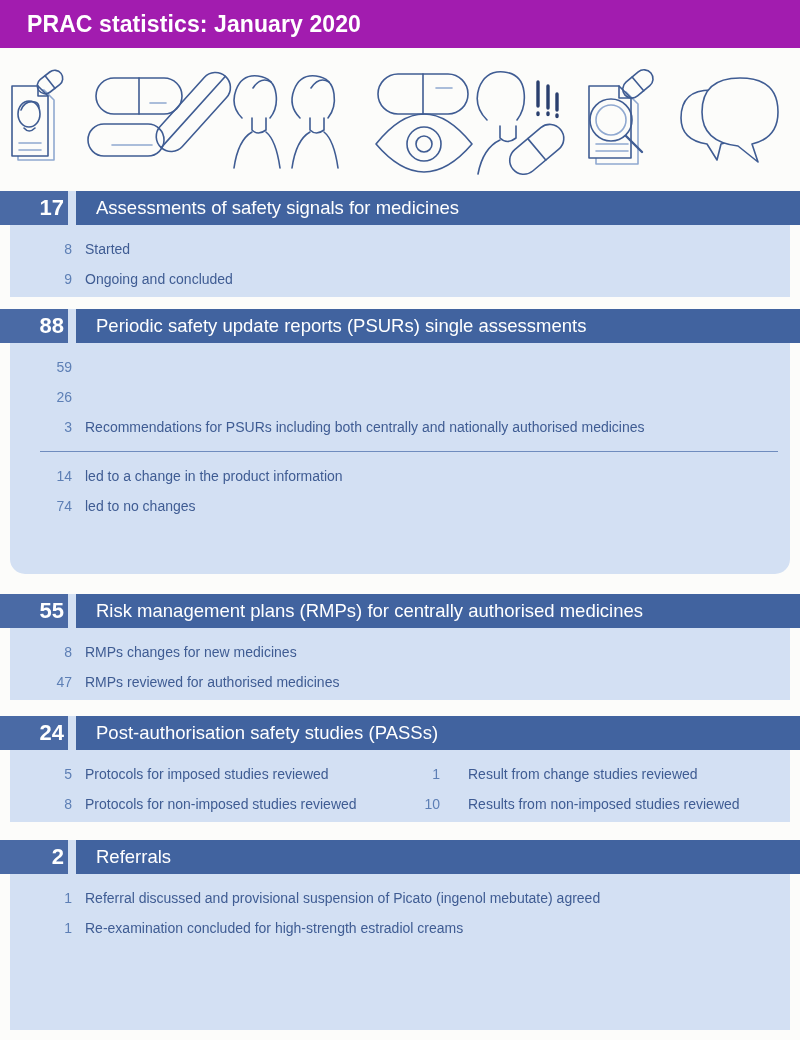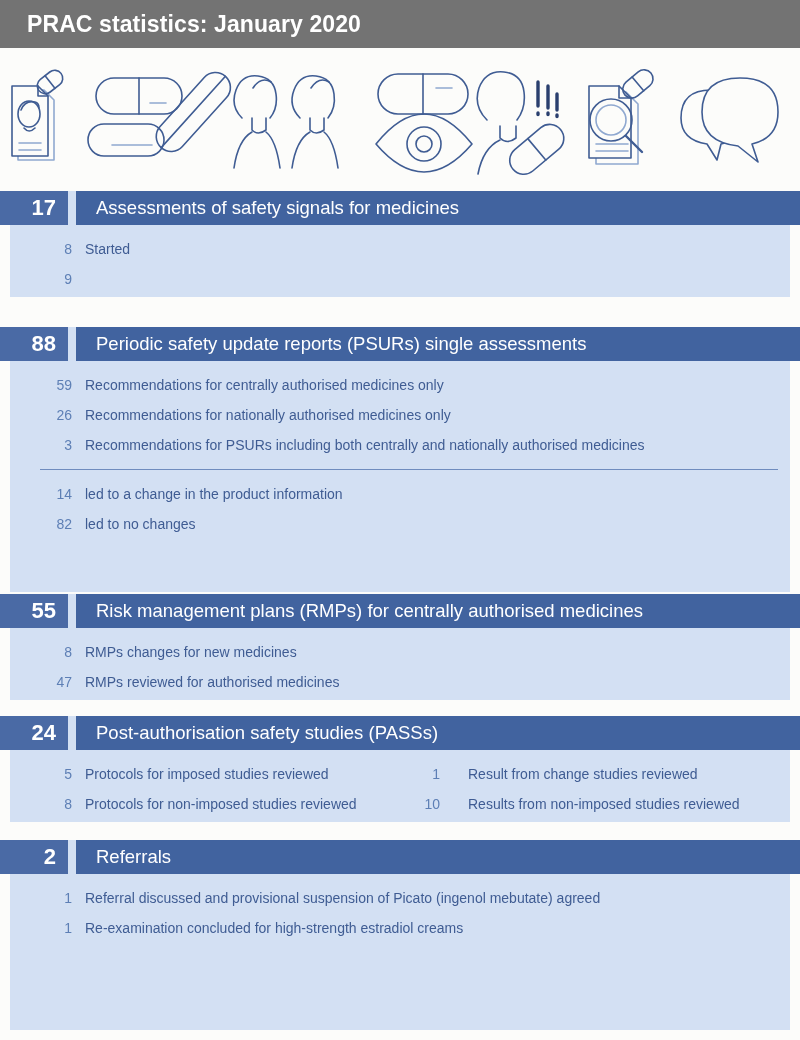--- a/index.html
+++ b/index.html
@@ -23,21 +23,21 @@
     overflow: hidden;
   }
 
   
   .header-bar {
     position: absolute;
     left: 0;
     top: 0;
     width: 800px;
     height: 48px;
-    background: #737373;
+    background: #a21caf;
   }
   .header-title {
     position: absolute;
     left: 27px;
     top: 0;
     height: 48px;
     line-height: 48px;
     font-size: 23px;
     font-weight: bold;
     color: #ffffff;
@@ -74,21 +74,21 @@
     left: -10px;
     top: 0;
     width: 68px;
     height: 34px;
     background: #4a6aa5;
     color: #ffffff;
     font-size: 22px;
     font-weight: bold;
     text-align: right;
     line-height: 34px;
-    padding-right: 12px;
+    padding-right: 4px;
     box-sizing: border-box;
   }
   .headbar {
     position: absolute;
     left: 66px;
     top: 0;
     right: -10px;
     height: 34px;
     background: #41639f;
   }
@@ -156,21 +156,21 @@
 
   .divider {
     position: relative;
     height: 1px;
     background: #6f8cbe;
     margin: 9px 12px 9px 30px;
   }
 
   
   #section-signals      { top: 191px;  height: 106px; }
-  #section-psur         { top: 327px;  height: 265px; }
+  #section-psur         { top: 309px;  height: 265px; border-radius: 15px; }
   #section-rmp          { top: 594px;  height: 106px; }
   #section-pass         { top: 716px;  height: 106px; }
   #section-referrals    { top: 840px;  height: 190px; }
 </style>
 </head>
 <body>
 
 <div class="page">
 
   <div class="header-bar">
@@ -270,51 +270,50 @@
         <div class="headbar-label">Assessments of safety signals for medicines</div>
       </div>
     </div>
     <div class="rows">
       <div class="row">
         <div class="row-num">8</div>
         <div class="row-text">Started</div>
       </div>
       <div class="row">
         <div class="row-num">9</div>
+        <div class="row-text">Ongoing and concluded</div>
       </div>
     </div>
   </div>
 
   <div class="section" id="section-psur">
     <div class="section-headrow">
       <div class="badge">88</div>
       <div class="headbar">
         <div class="headbar-label">Periodic safety update reports (PSURs) single assessments</div>
       </div>
     </div>
     <div class="rows">
       <div class="row">
         <div class="row-num">59</div>
-        <div class="row-text">Recommendations for centrally authorised medicines only</div>
       </div>
       <div class="row">
         <div class="row-num">26</div>
-        <div class="row-text">Recommendations for nationally authorised medicines only</div>
       </div>
       <div class="row">
         <div class="row-num">3</div>
         <div class="row-text">Recommendations for PSURs including both centrally and nationally authorised medicines</div>
       </div>
       <div class="divider"></div>
       <div class="row">
         <div class="row-num">14</div>
         <div class="row-text">led to a change in the product information</div>
       </div>
       <div class="row">
-        <div class="row-num">82</div>
+        <div class="row-num">74</div>
         <div class="row-text">led to no changes</div>
       </div>
     </div>
   </div>
 
   <div class="section" id="section-rmp">
     <div class="section-headrow">
       <div class="badge">55</div>
       <div class="headbar">
         <div class="headbar-label">Risk management plans (RMPs) for centrally authorised medicines</div>

